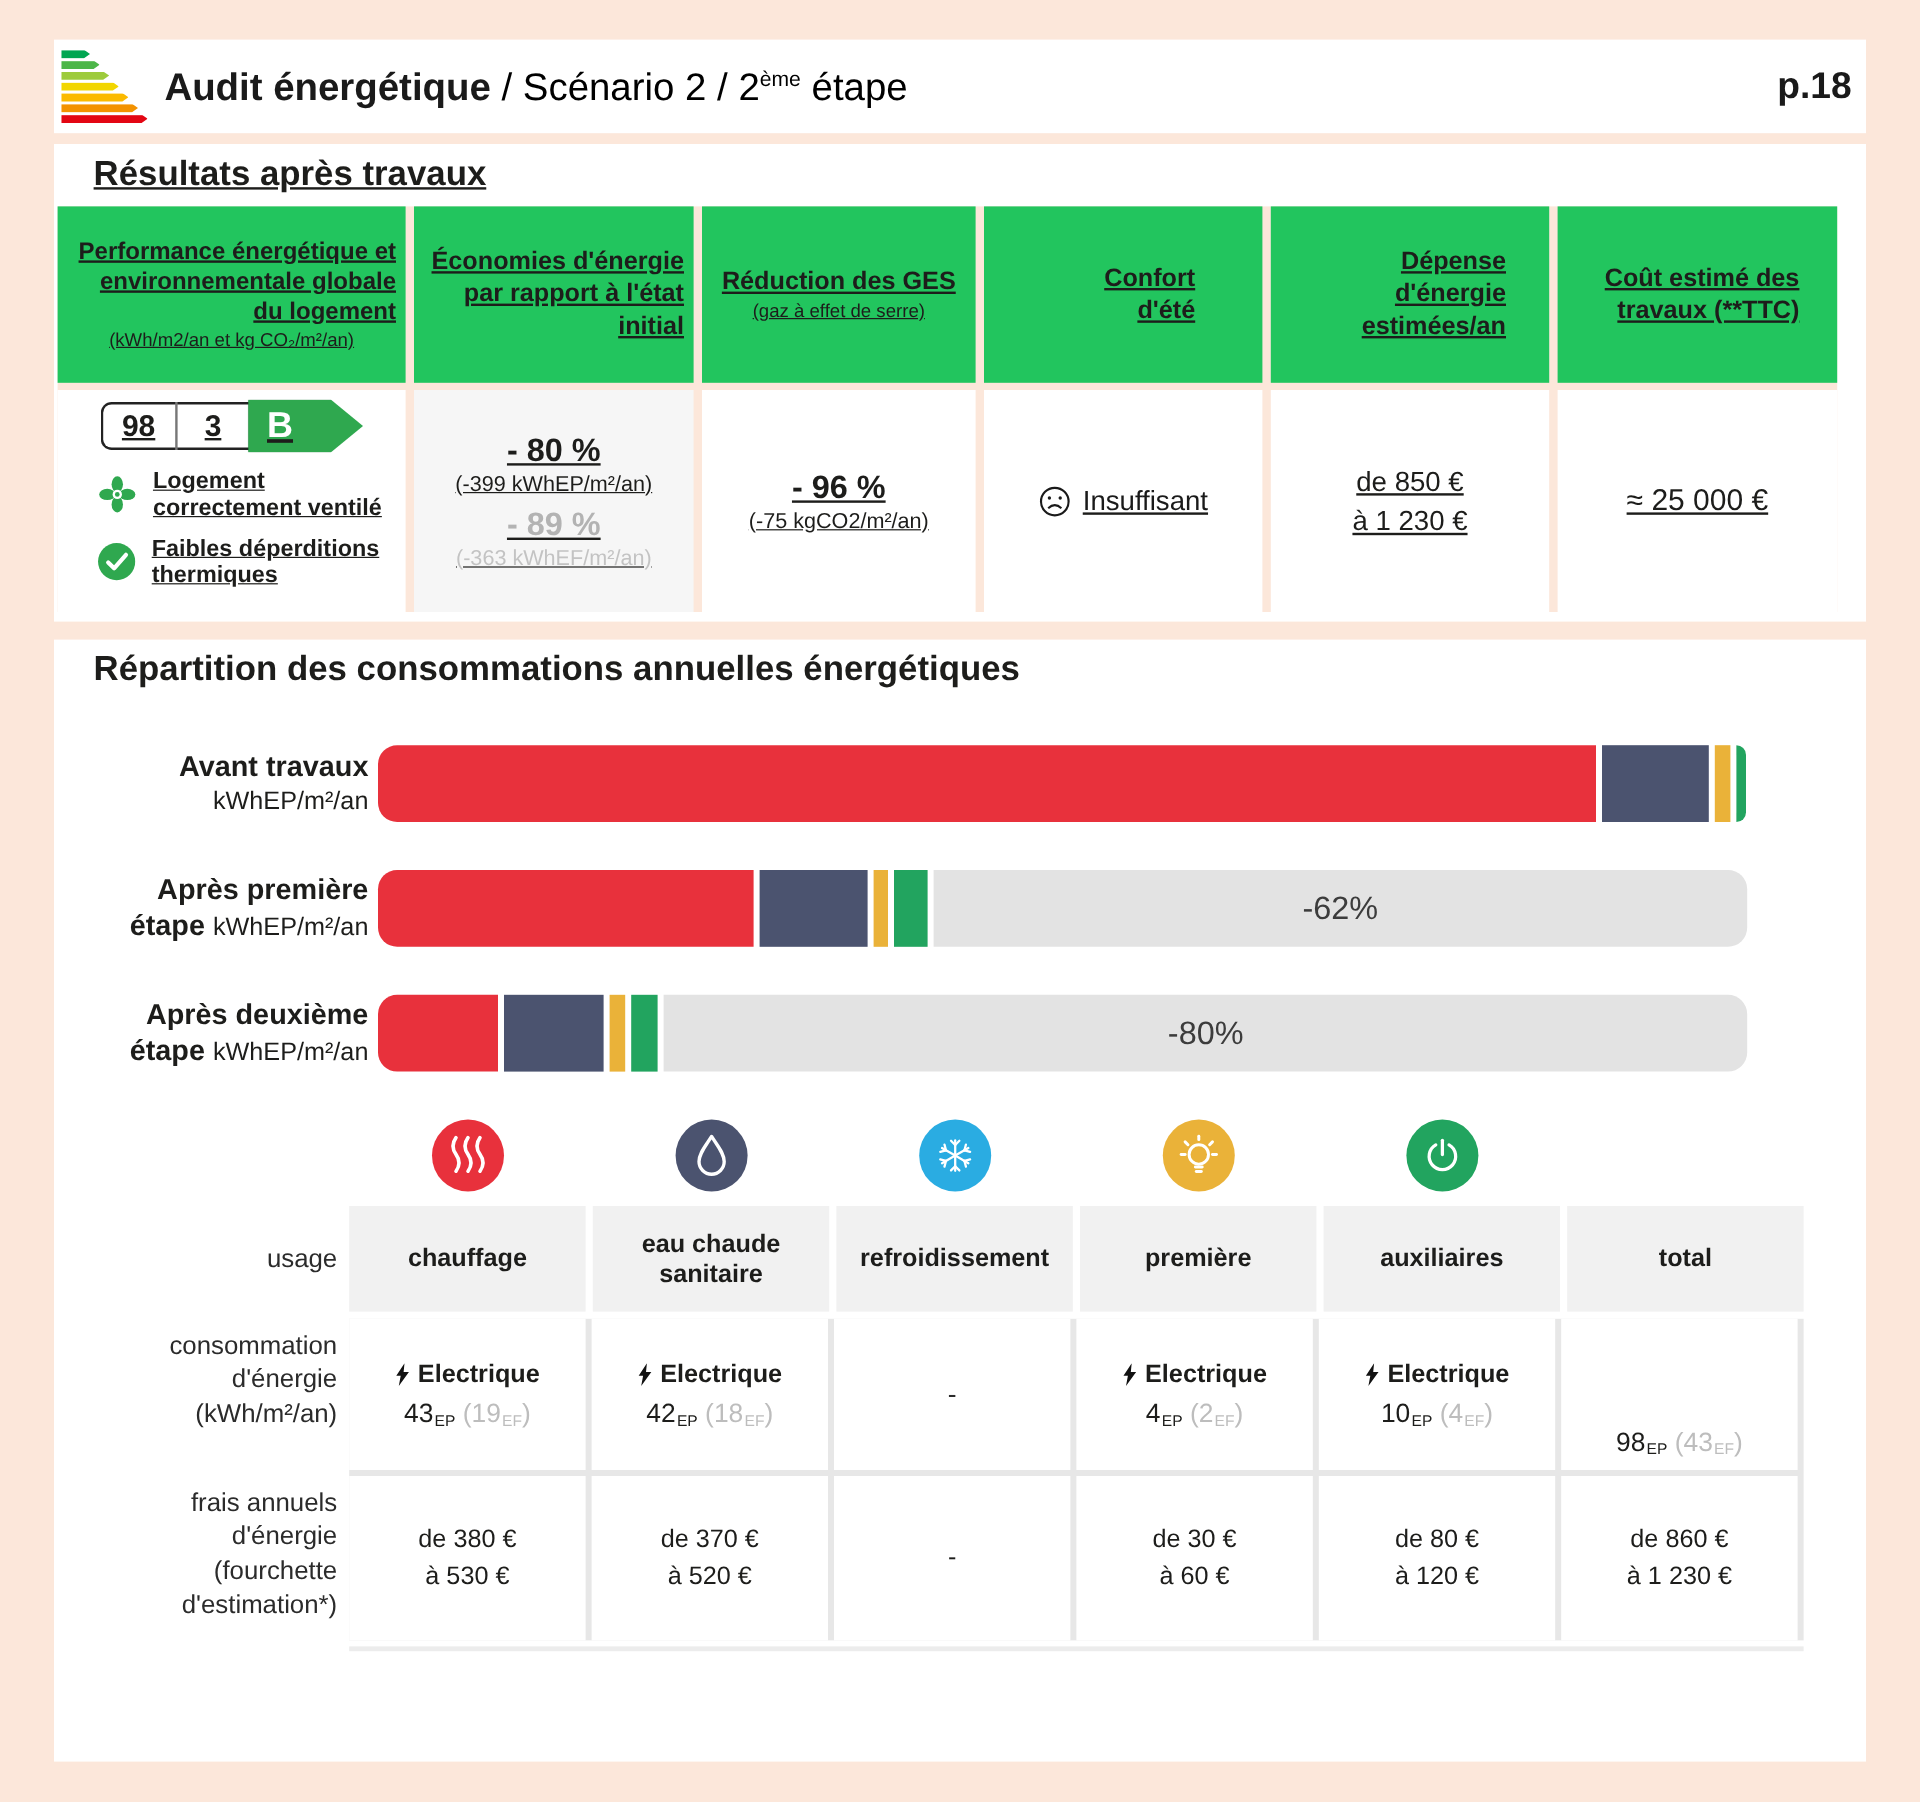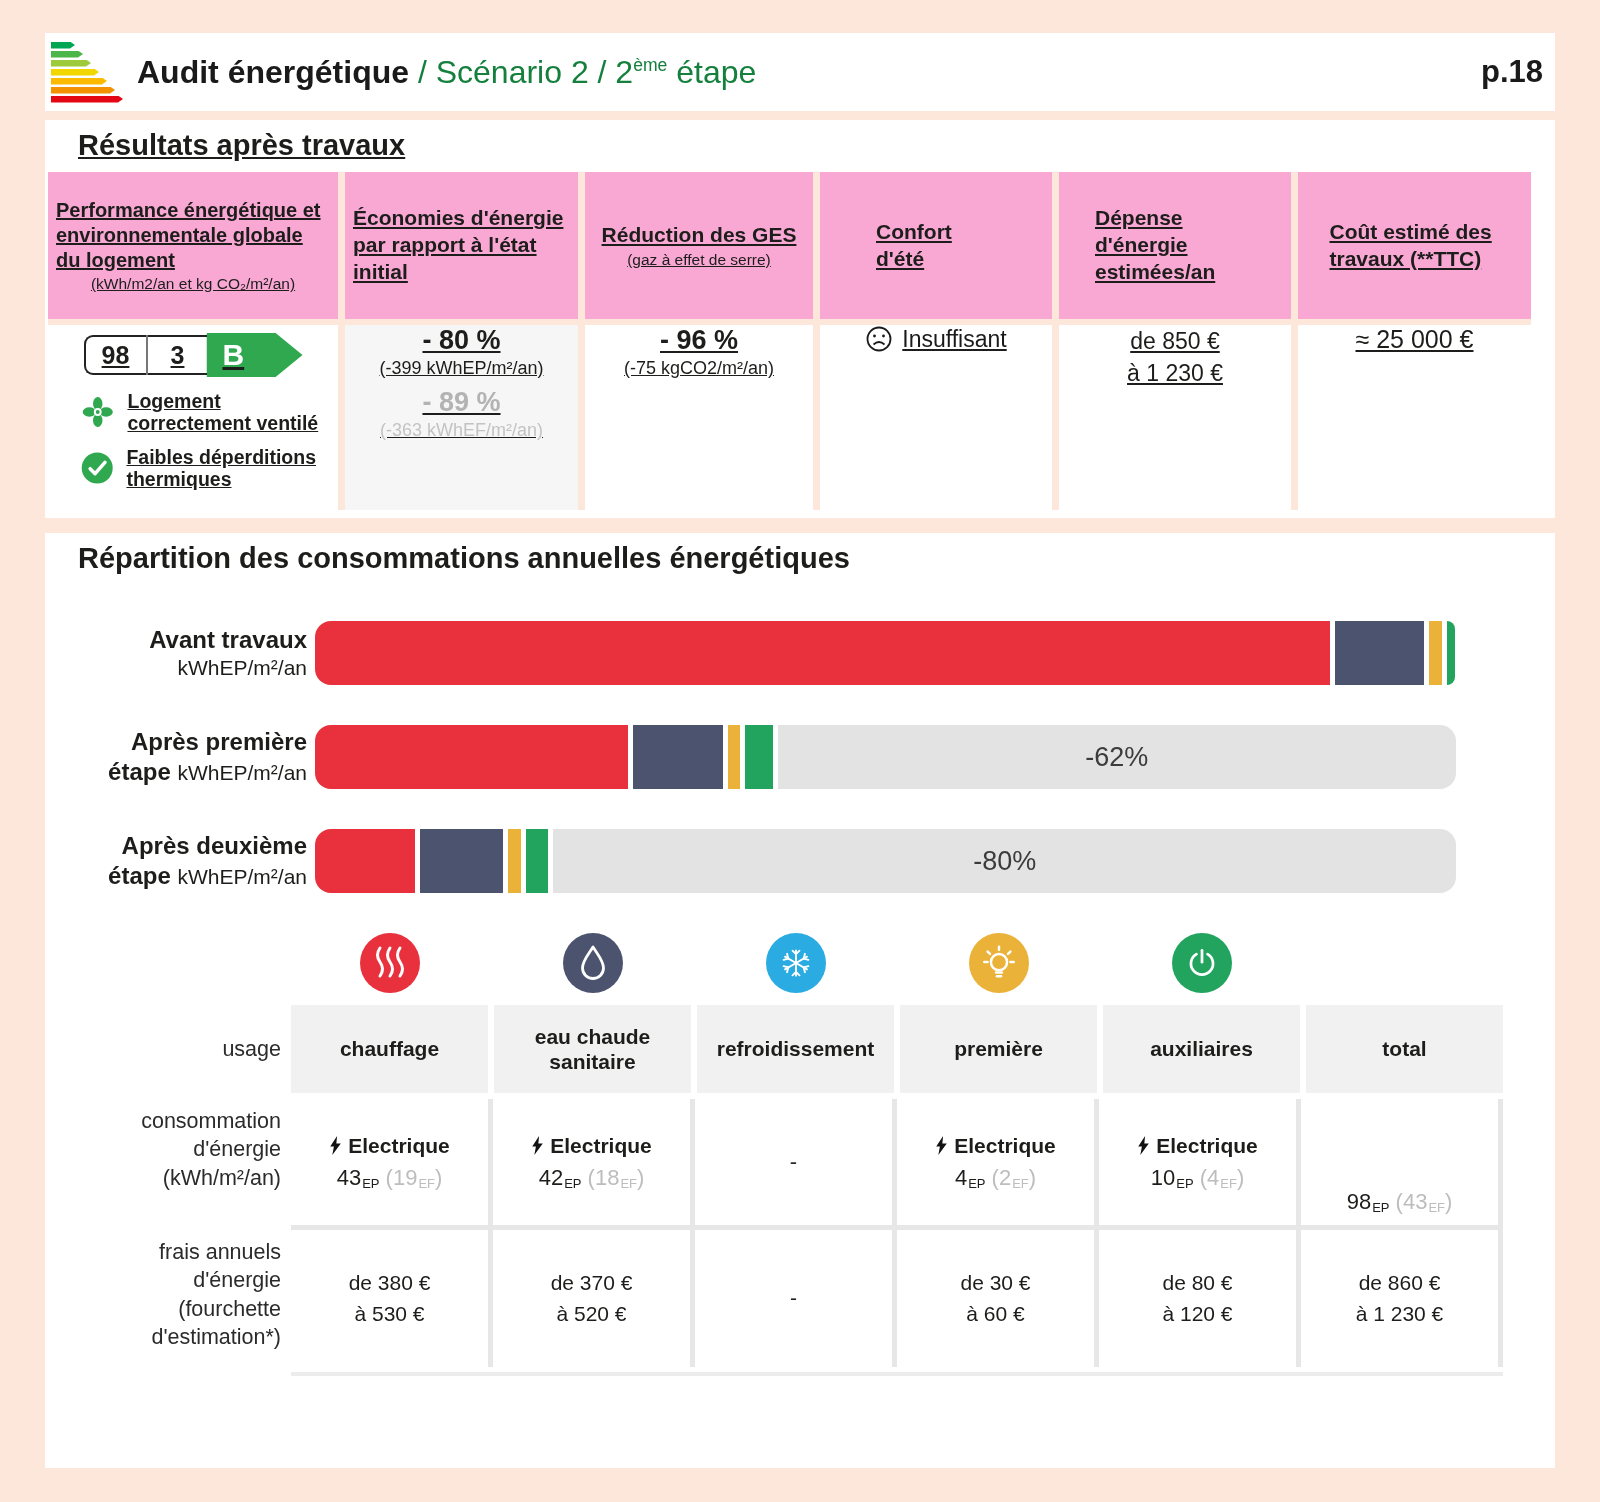--- a/index.html
+++ b/index.html
@@ -5,39 +5,39 @@
   * { margin:0; padding:0; box-sizing:border-box; }
   body { font-family:"Liberation Sans", sans-serif; }
   .page { position:relative; width:1600px; height:1502px; background:#fce7da; color:#1d1d1b; overflow:hidden; }
 
   
   .header-bar { position:absolute; left:45px; top:33px; width:1510px; height:78px; background:#fff; display:flex; align-items:center; }
   .dpe-logo { margin-left:6px; display:flex; flex-direction:column; gap:2px; }
   .dpe-bar { height:7px; clip-path:polygon(0 0, calc(100% - 5px) 0, 100% 50%, calc(100% - 5px) 100%, 0 100%); }
   .hdr-title { margin-left:14px; font-size:32px; }
   .t-black { font-weight:bold; color:#1a1a1a; }
-  .t-grey { color:#15803d; }
+  .t-grey { color:#000000; }
   .hdr-title sup { font-size:0.55em; }
   .page-num { margin-left:auto; padding-right:12px; font-weight:bold; font-size:31px; color:#1a1a1a; }
 
   
   .panel { position:absolute; left:45px; width:1510px; background:#fff; }
   .panel1 { top:120px; height:398px;text-decoration:underline; }
   .panel2 { top:533px; height:935px; }
   .panel h2 { padding:9px 0 10px 33px; font-size:29px; color:#1d1d1b; }
 
   
   .res-grid { margin-left:3px; display:grid; width:fit-content;
     grid-template-columns:290px 233px 228px 232px 232px 233px;
     grid-template-rows:147px 185px; column-gap:7px; row-gap:6px; background:#fce7da; }
-  .hc { background:#f9a8d4; display:flex; flex-direction:column; justify-content:center; align-items:center; text-align:left; padding:0 8px; }
+  .hc { background:#22c55e; display:flex; flex-direction:column; justify-content:center; align-items:center; text-align:right; padding:0 8px; }
   .hc-title { font-weight:bold; font-size:21px; line-height:1.28; }
   .hc1 .hc-title { font-size:20px; line-height:1.25; }
   .hc-sub { font-size:15.5px; margin-top:2px; }
-  .vc { background:#fff; display:flex; flex-direction:column; align-items:center; text-align:center; }
+  .vc { background:#fff; display:flex; flex-direction:column; justify-content:center; align-items:center; text-align:center; }
   .vc-econ { background:#f6f6f6; }
   .vc-perf { justify-content:flex-start; align-items:stretch; padding-top:8px; }
 
   .pill-wrap { display:flex; align-items:center; justify-content:center; margin-bottom:12px; }
   .pill-white { display:flex; align-items:center; height:40px; background:#fff; border:2.5px solid #222; border-right:none; border-radius:9px 0 0 9px; }
   .pill-cell { font-weight:bold; font-size:25px; padding:0 4px; width:60px; }
   .pill-div { width:2px; height:40px; background:#777; }
   .pill-arrow { height:44px; width:96px; background:#2fa84f; clip-path:polygon(0 0, 72% 0, 100% 50%, 72% 100%, 0 100%);
     display:flex; align-items:center; margin-left:-1px; filter:drop-shadow(0 0 1px #14502a); }
   .pill-arrow span { color:#fff; font-weight:bold; font-size:30px; margin-left:16px; }

